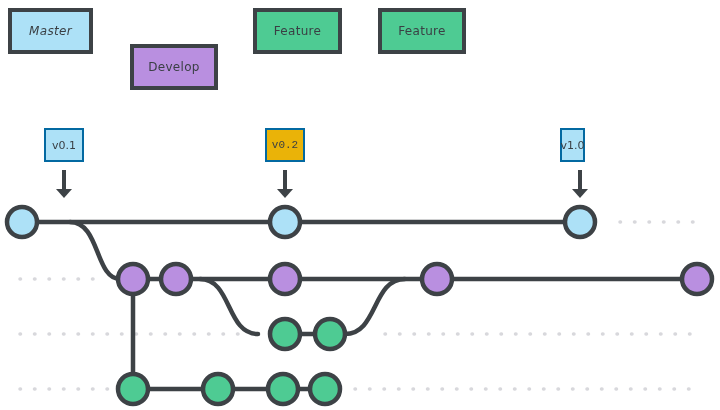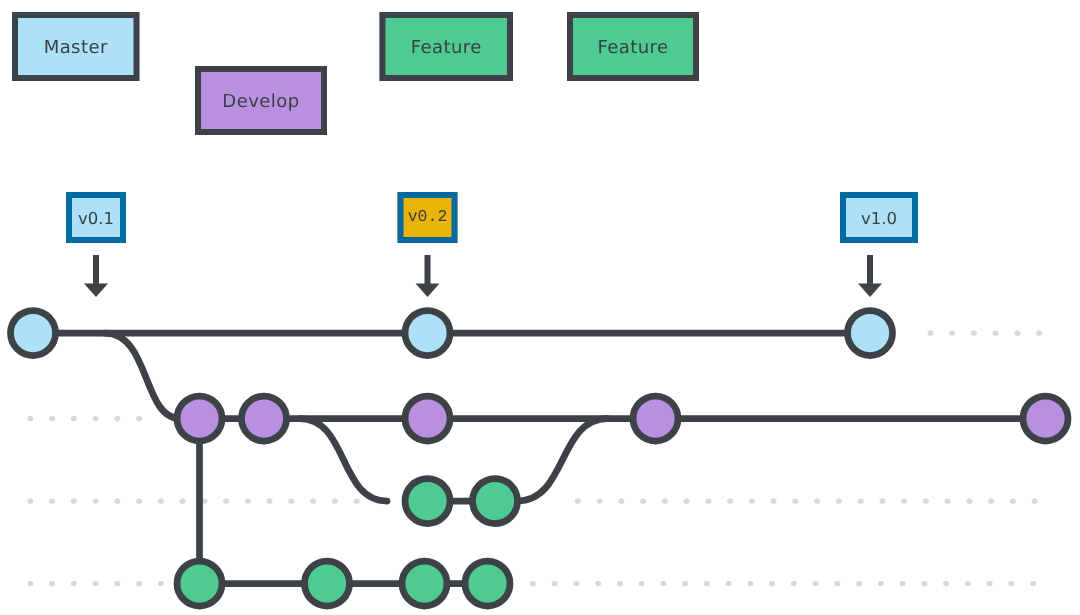--- a/index.html
+++ b/index.html
@@ -2,21 +2,21 @@
 <html><head>
 <meta charset="utf-8">
 <style>
   html,body{margin:0;padding:0;background:#ffffff;}
   body{width:720px;height:410px;position:relative;overflow:hidden;
        font-family:"DejaVu Sans","Liberation Sans",sans-serif;}
   #diagram-root{position:absolute;inset:0;width:720px;height:410px;}
   .legend-box{position:absolute;box-sizing:border-box;border:4px solid #3d4246;
       display:flex;align-items:center;justify-content:center;}
   .legend-label{font-size:12px;color:#3a3f44;letter-spacing:.3px;line-height:1;}
-  .tag-box{position:absolute;box-sizing:border-box;border:4px solid #0369a1;
+  .tag-box{position:absolute;box-sizing:border-box;border:2px solid #0369a1;
       background:#ADE1F7;display:flex;align-items:center;justify-content:center;}
   .tag-label{font-size:11px;color:#3a3f44;line-height:1;}
   svg.wires{position:absolute;left:0;top:0;width:720px;height:410px;}
 </style>
 </head>
 <body>
 
 <div id="diagram-root">
 
   <svg class="wires" viewBox="0 0 720 410" xmlns="http://www.w3.org/2000/svg">
@@ -69,38 +69,38 @@
         <circle cx="285" cy="334" r="15" fill="#4ECB93" stroke="#3d4246" stroke-width="4.5"></circle>
         <circle cx="330" cy="334" r="15" fill="#4ECB93" stroke="#3d4246" stroke-width="4.5"></circle>
         <circle cx="133" cy="389" r="15" fill="#4ECB93" stroke="#3d4246" stroke-width="4.5"></circle>
         <circle cx="218" cy="389" r="15" fill="#4ECB93" stroke="#3d4246" stroke-width="4.5"></circle>
         <circle cx="283" cy="389" r="15" fill="#4ECB93" stroke="#3d4246" stroke-width="4.5"></circle>
         <circle cx="325" cy="389" r="15" fill="#4ECB93" stroke="#3d4246" stroke-width="4.5"></circle>
       </g>
   </svg>
 
   <div id="legend">
-      <div class="legend-box" style="left: 8px; top: 8px; width: 85px; height: 46px; background: rgb(173, 225, 247);">
+      <div class="legend-box" style="left: 8px; top: 8px; width: 85px; height: 46px; background: rgb(173, 225, 247); font-style: italic;">
         <span class="legend-label">Master</span>
       </div>
       <div class="legend-box" style="left: 130px; top: 8px; width: 88px; height: 46px; background: rgb(185, 143, 224); margin-top: 36px;">
         <span class="legend-label">Develop</span>
       </div>
       <div class="legend-box" style="left: 253px; top: 8px; width: 89px; height: 46px; background: rgb(78, 203, 147);">
         <span class="legend-label">Feature</span>
       </div>
       <div class="legend-box" style="left: 378px; top: 8px; width: 88px; height: 46px; background: rgb(78, 203, 147);">
         <span class="legend-label">Feature</span>
       </div>
     </div>
   <div id="tags">
       <div class="tag-box" style="left: 44px; top: 128px; width: 40px; height: 34px; background: rgb(173, 225, 247);">
         <span class="tag-label">v0.1</span>
       </div>
       <div class="tag-box" style="left: 265px; top: 128px; width: 40px; height: 34px; background: #eab308; font-family: Liberation Mono, monospace;">
         <span class="tag-label">v0.2</span>
       </div>
-      <div class="tag-box" style="left: 560px; top: 128px; width: 52px; height: 34px; background: rgb(173, 225, 247);">
+      <div class="tag-box" style="left: 560px; top: 128px; width: 25px; height: 34px; background: rgb(173, 225, 247);">
         <span class="tag-label">v1.0</span>
       </div>
     </div>
 
 </div>
 
 </body></html>

